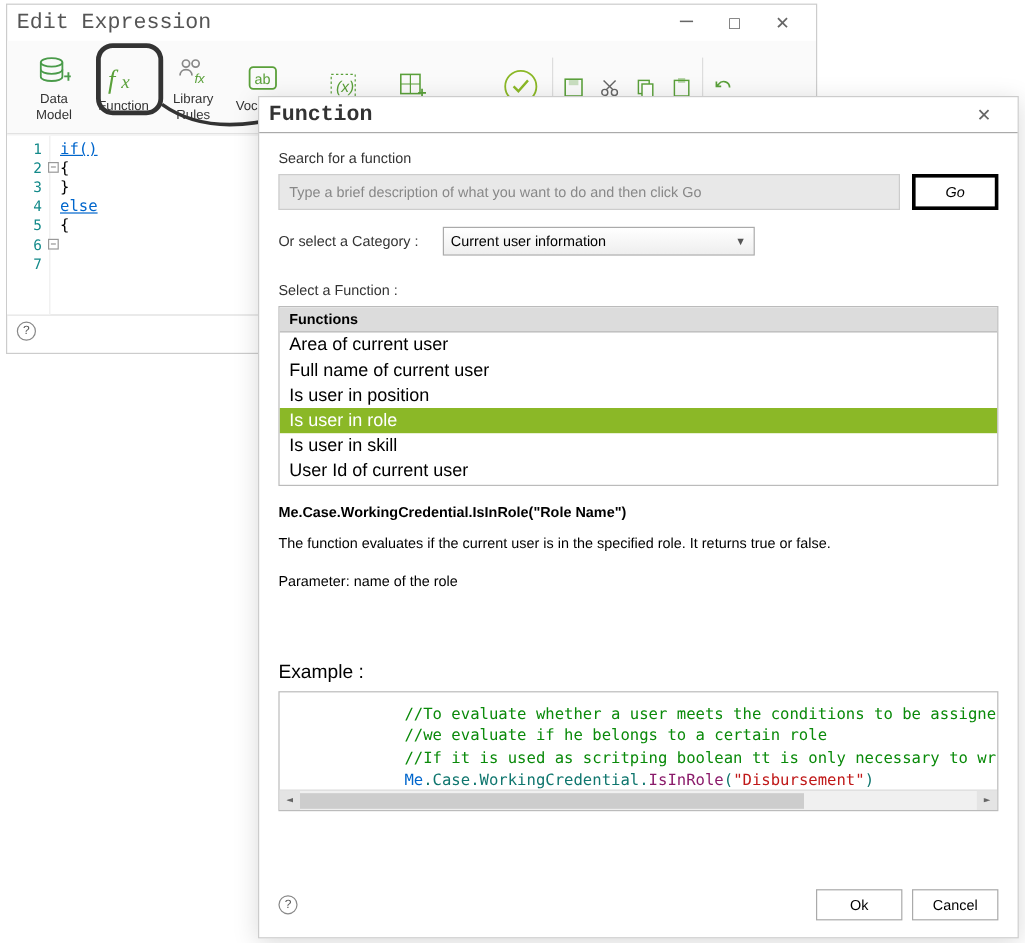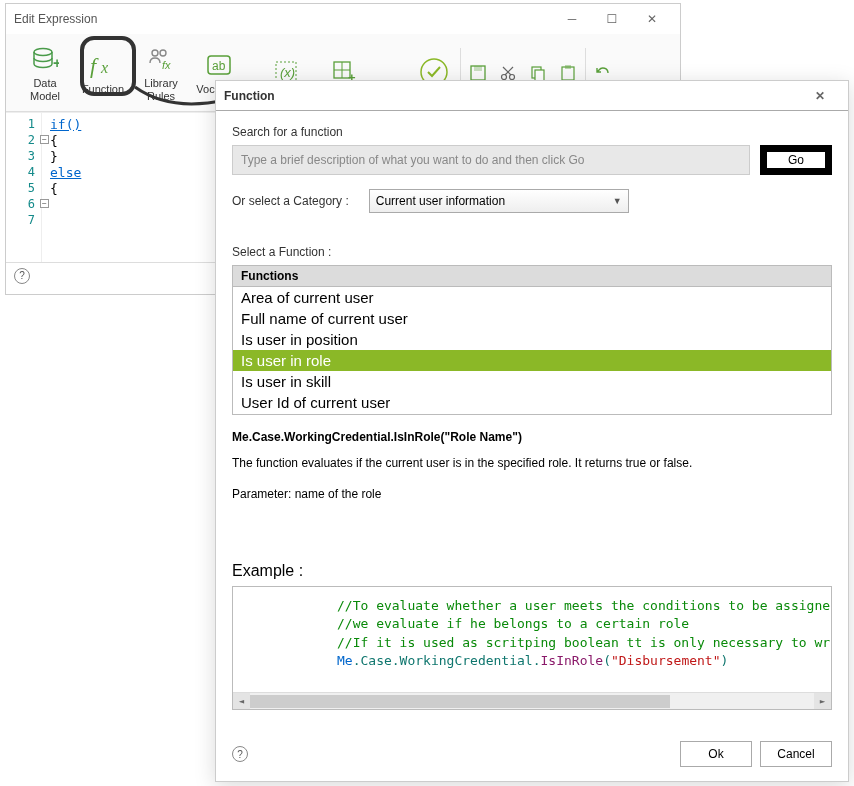--- a/index.html
+++ b/index.html
@@ -1,19 +1,19 @@
 <!DOCTYPE html>
 <html><head>
 <meta charset="utf-8">
 <style>
 * { box-sizing: border-box; margin: 0; padding: 0; }
 body { font-family: 'Segoe UI', Tahoma, sans-serif; font-size: 12px; background: #fff; width: 854px; height: 786px; position: relative; overflow: hidden; }
 
 .window { position: absolute; background: #fff; border: 1px solid #ccc; }
-.titlebar { height: 30px; display: flex; align-items: center; padding: 0 8px; font-size: 12px; color: #555; }
+.titlebar { height: 30px; display: flex; align-items: center; padding: 0 8px; font-size: 18px; color: #555; font-family: Liberation Mono, monospace; }
 .titlebar .spacer { flex: 1; }
 .titlebar .winbtn { width: 40px; height: 30px; display: flex; align-items: center; justify-content: center; color: #666; cursor: pointer; }
 
 .main-window { left: 5px; top: 3px; width: 676px; height: 292px; }
 .toolbar { height: 78px; border-bottom: 1px solid #ddd; display: flex; align-items: center; padding: 4px 10px; background: #fafafa; }
 .toolbtn { display: flex; flex-direction: column; align-items: center; justify-content: center; width: 58px; height: 70px; font-size: 11px; color: #333; }
 .toolbtn .iconbox { width: 32px; height: 32px; display: flex; align-items: center; justify-content: center; margin-bottom: 2px; }
 .toolbtn .label { text-align: center; line-height: 1.1; }
 .tool-sep { width: 1px; height: 50px; background: #ddd; margin: 0 6px; }
 .small-tools { display: flex; gap: 8px; align-items: center; }
@@ -32,36 +32,36 @@
 .statusbar { height: 26px; border-top: 1px solid #ddd; display: flex; align-items: center; padding: 0 8px; }
 .help-icon { width: 16px; height: 16px; border: 1px solid #888; border-radius: 50%; display: flex; align-items: center; justify-content: center; font-size: 10px; color: #555; }
 
 .dialog { left: 215px; top: 80px; width: 634px; height: 702px; z-index: 10; box-shadow: 0 4px 20px rgba(0,0,0,0.15); }
 .dialog .titlebar { border-bottom: 1px solid #aaa; font-weight: bold; color: #333; }
 .dialog .content { padding: 14px 16px; display: flex; flex-direction: column; height: calc(100% - 30px); }
 .dialog .label { font-size: 12px; color: #333; margin-bottom: 6px; }
 
 .search-row { display: flex; gap: 10px; margin-bottom: 14px; }
 .search-input { flex: 1; height: 30px; background: #e8e8e8; border: 1px solid #ccc; padding: 0 8px; color: #888; font-size: 12px; display: flex; align-items: center; }
-.go-btn { width: 72px; height: 30px; border: 7px solid #000000; background: #fff; font-size: 12px; cursor: pointer; }
-
-.cat-row { display: flex; align-items: center; gap: 20px; margin-bottom: 32px; }
+.go-btn { width: 72px; height: 30px; border: 3px solid #000000; background: #fff; font-size: 12px; cursor: pointer; font-style: italic; }
+
+.cat-row { display: flex; align-items: center; gap: 20px; margin-bottom: 22px; }
 .cat-select { width: 260px; height: 24px; border: 1px solid #aaa; background: linear-gradient(#fff,#eee); padding: 0 6px; font-size: 12px; display: flex; align-items: center; justify-content: space-between; cursor: pointer; }
 .cat-select .arrow { font-size: 9px; color: #555; }
 
 .func-list { border: 1px solid #bbb; height: 150px; margin-bottom: 12px; overflow: hidden; }
 .func-header { background: #dcdcdc; padding: 3px 8px; font-weight: bold; font-size: 12px; border-bottom: 1px solid #bbb; }
 .func-item { padding: 2px 8px; font-size: 15px; cursor: pointer; }
 .func-item.selected { background: #8bb827; color: #fff; }
 
 .desc-block { font-size: 12px; line-height: 1.7; margin-bottom: 8px; }
 .desc-block .sig { font-weight: bold; margin-bottom: 6px; }
 
 .example-label { font-weight: normal; font-size: 16px; margin-top: 50px; margin-bottom: 6px; }
-.example-box { border: 1px solid #bbb; height: 124px; padding: 10px 14px 0 14px; font-family: Consolas, monospace; font-size: 13px; line-height: 1.4; position: relative; overflow: hidden; }
+.example-box { border: 1px solid #bbb; height: 100px; padding: 10px 14px 0 14px; font-family: Consolas, monospace; font-size: 13px; line-height: 1.4; position: relative; overflow: hidden; }
 .example-inner { padding-left: 90px; white-space: nowrap; }
 .example-box .comment { color: #0a8a0a; }
 .example-box .obj { color: #0066cc; }
 .example-box .dot { color: #0f766e; }
 .example-box .method { color: #8a1a6a; }
 .example-box .str { color: #c01818; }
 .hscroll { position: absolute; bottom: 0; left: 0; right: 0; height: 17px; background: #f0f0f0; border-top: 1px solid #ddd; display: flex; align-items: center; }
 .hscroll .arrow { width: 17px; height: 17px; display: flex; align-items: center; justify-content: center; font-size: 9px; color: #666; background: #e4e4e4; }
 .hscroll .track { flex: 1; height: 17px; position: relative; }
 .hscroll .thumb { position: absolute; left: 0; top: 2px; height: 13px; width: 420px; background: #cdcdcd; }

